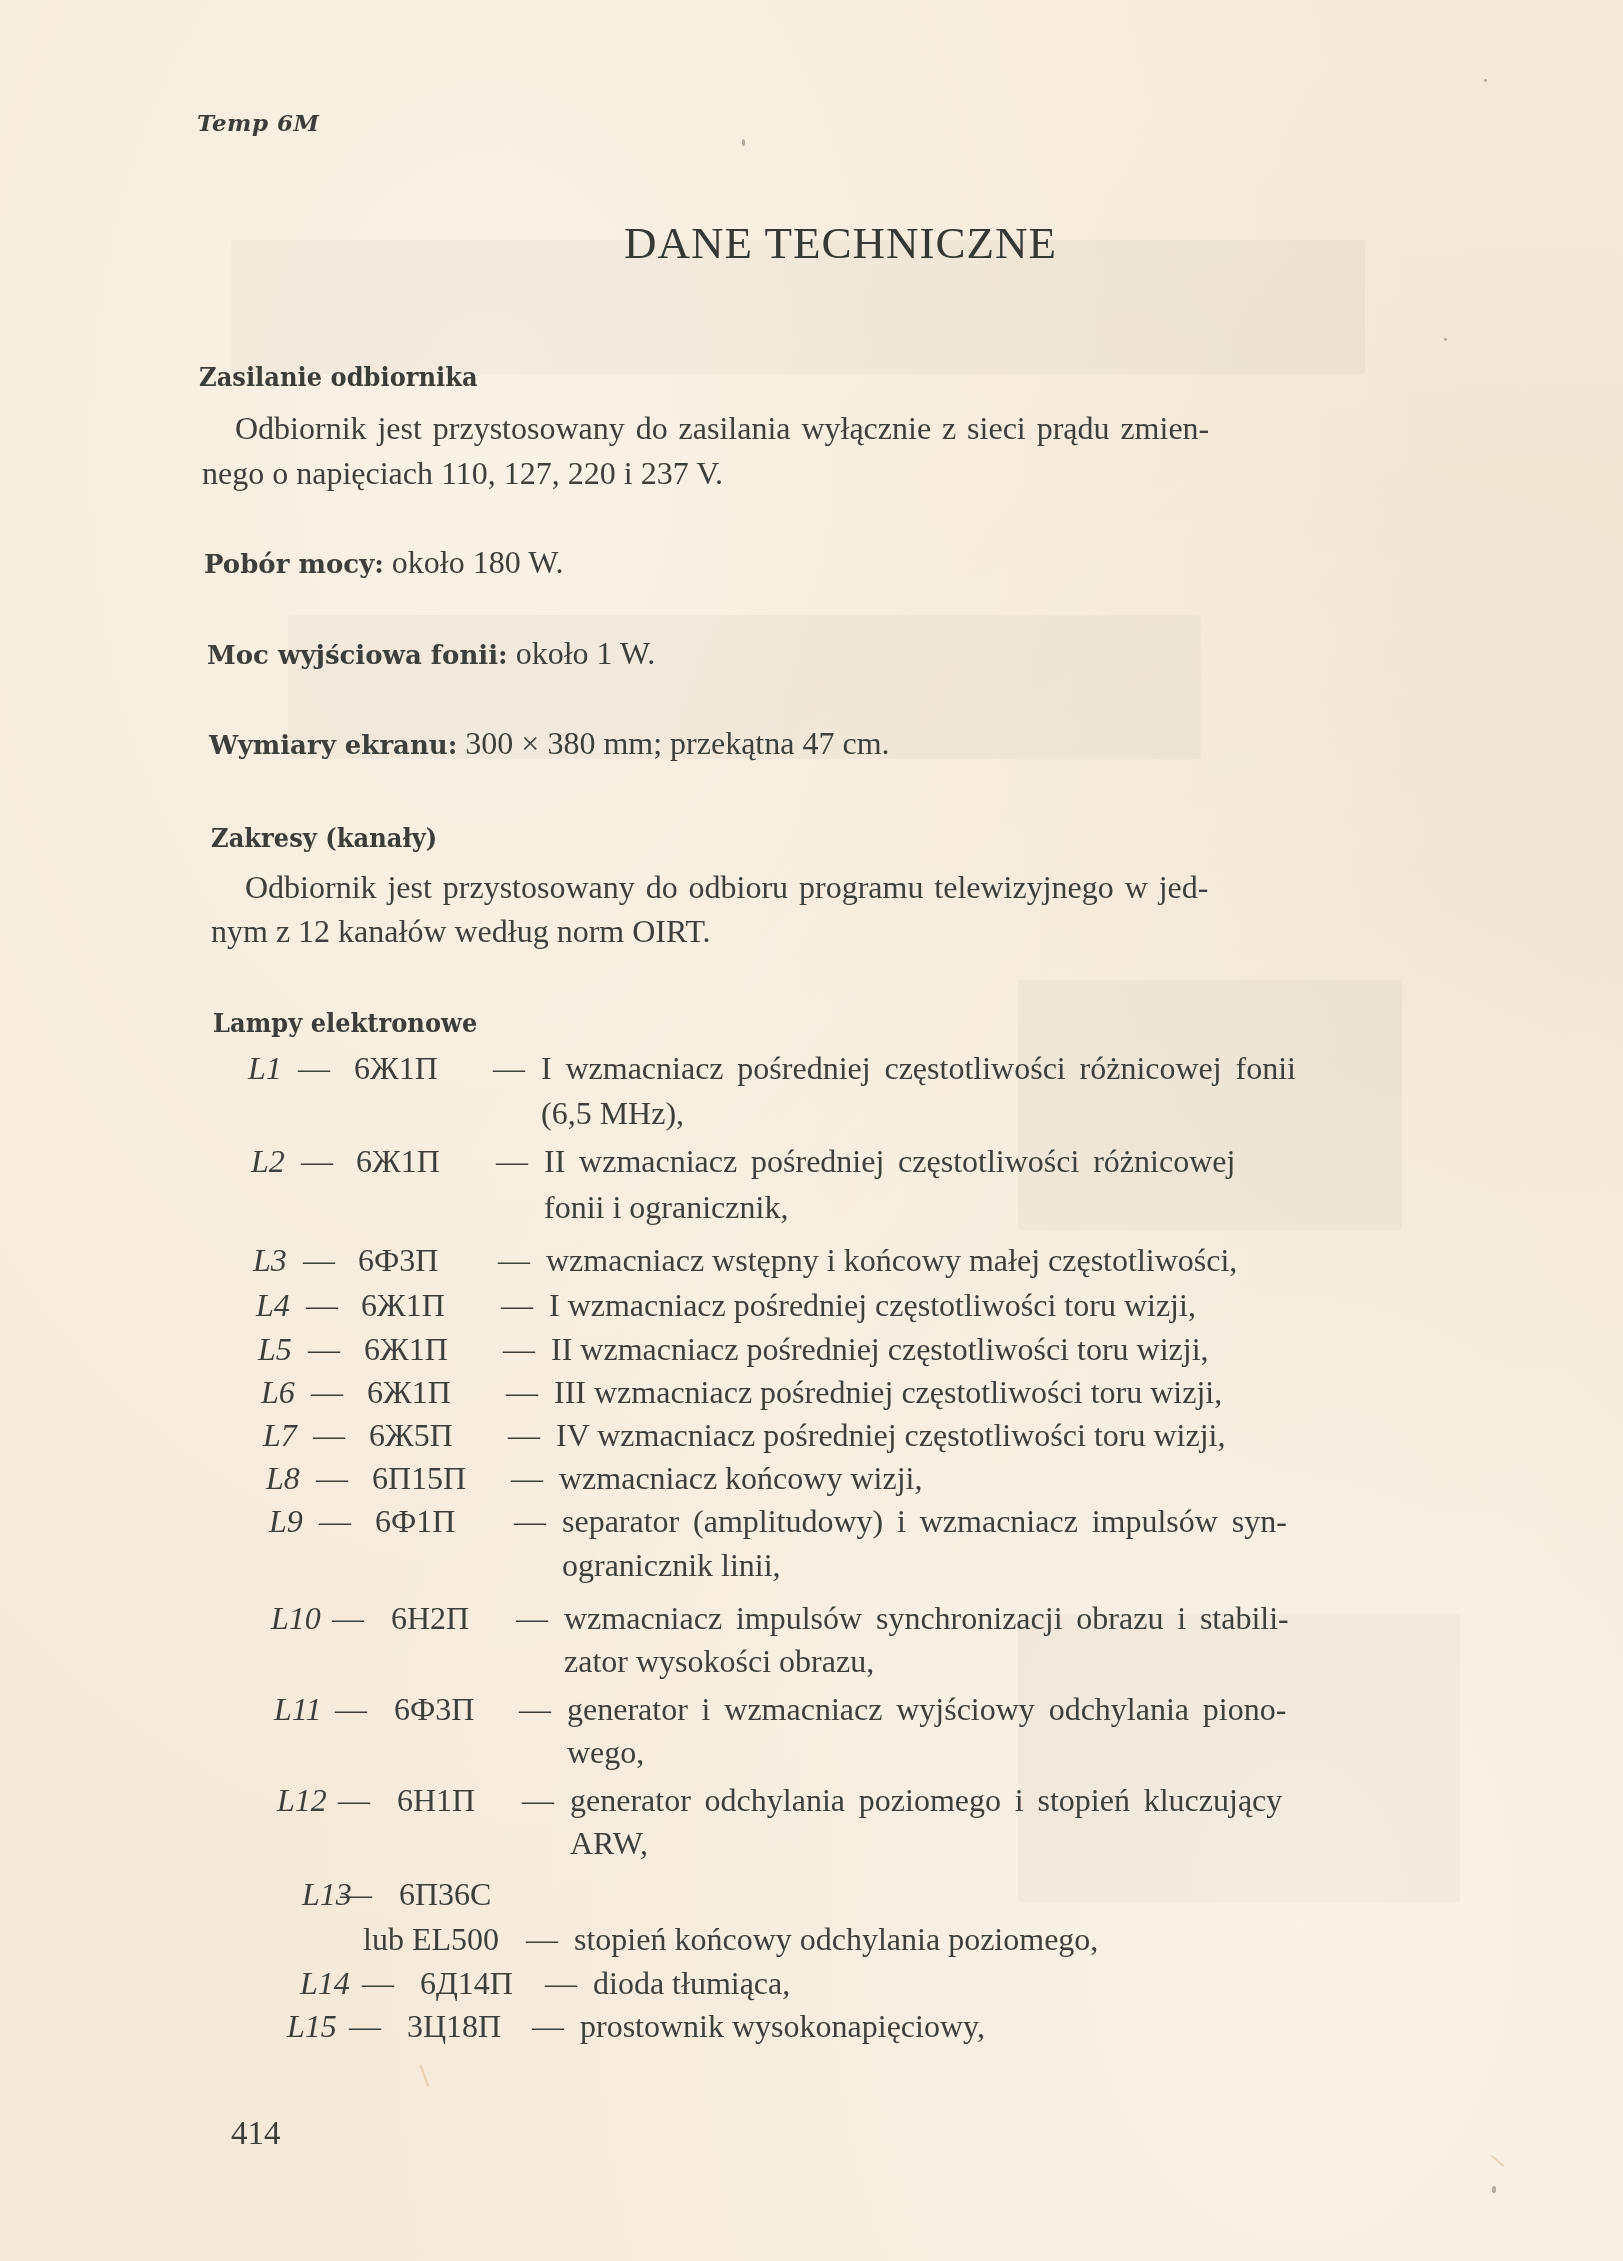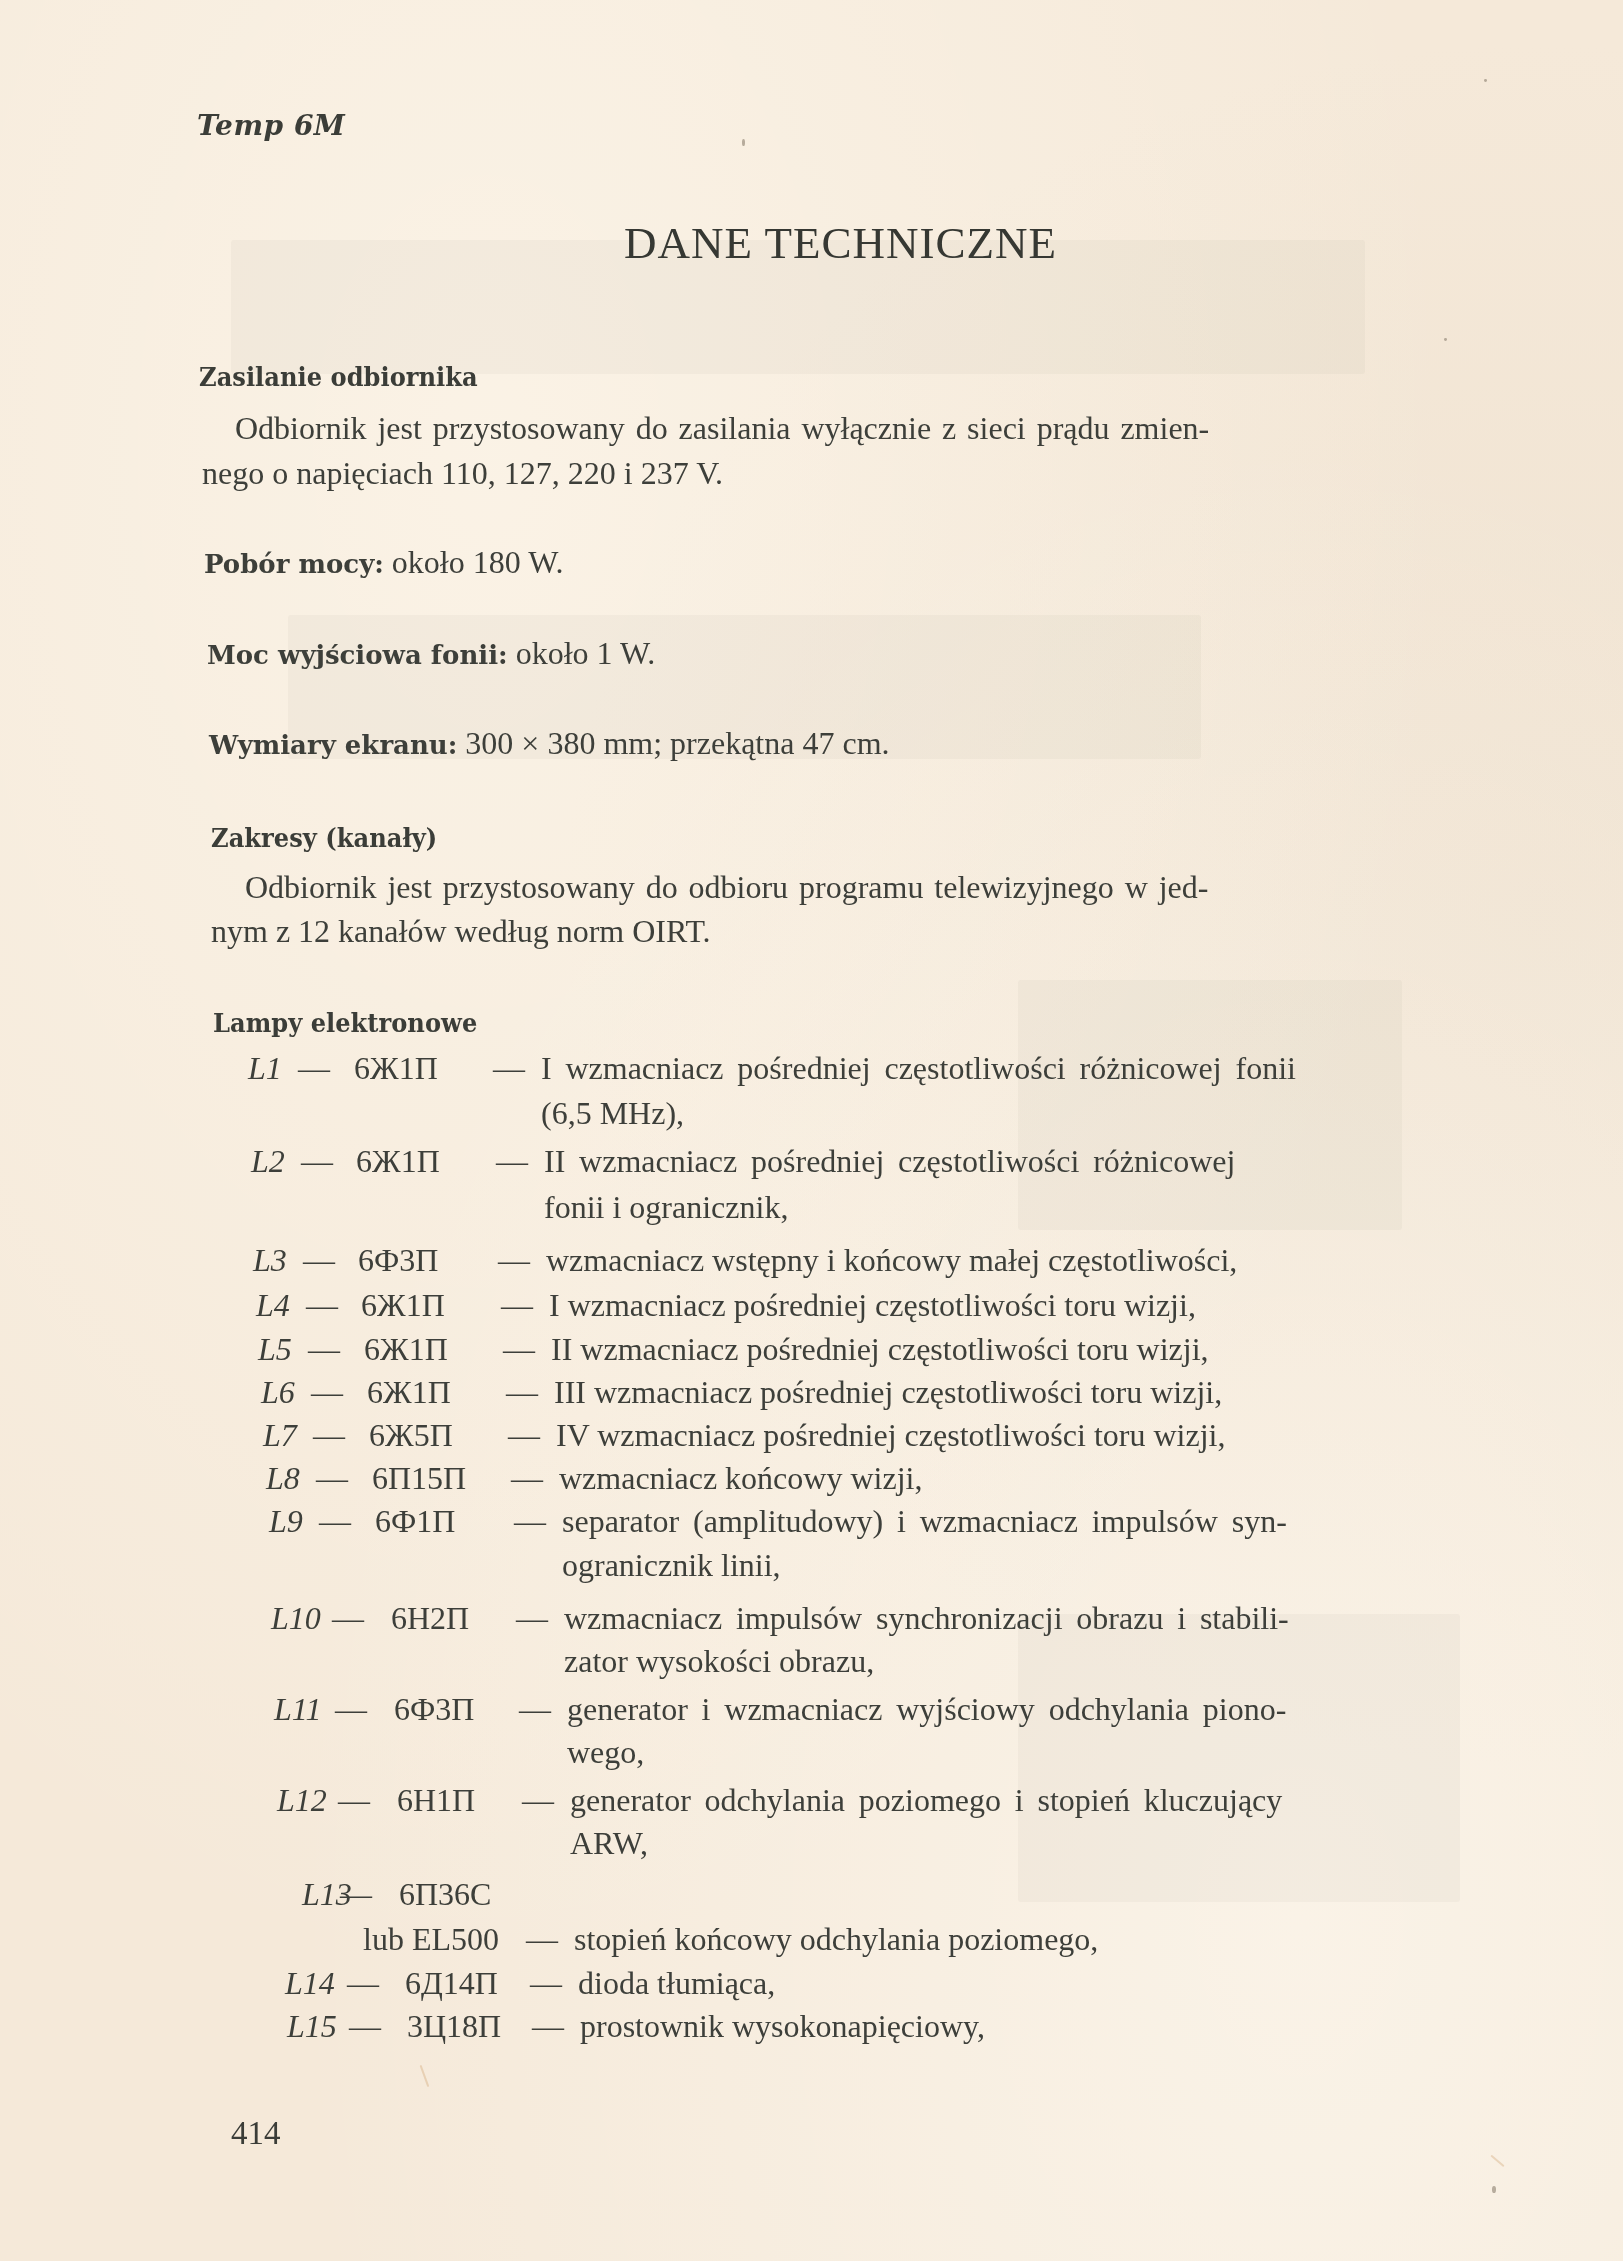--- a/index.html
+++ b/index.html
@@ -18,21 +18,21 @@
       radial-gradient(ellipse at 95% 40%, rgba(230,215,195,0.35), rgba(0,0,0,0) 45%),
       #f5e9d9;
   }
   .ghost {
     position: absolute; background: rgba(120,110,95,0.05); border-radius: 2.9px;
   }
   .abs { position: absolute; white-space: nowrap; }
   .running-head {
     left: 197px; top: 109px;
     font-family: "DejaVu Serif", serif; font-weight: bold; font-style: italic;
-    font-size: 28px; letter-spacing: 0.5px;
+    font-size: 23px; letter-spacing: 0.5px;
   }
   .title {
     left: 0; width: 1681px; text-align: center; top: 217px;
     font-family: "Liberation Serif", serif; font-size: 45px; letter-spacing: 1px;
     color: #363833;
   }
   .heading {
     font-family: "DejaVu Serif", serif; font-weight: bold; font-size: 26px;
     transform: scaleX(0.93); transform-origin: left center;
   }
@@ -193,21 +193,21 @@
       <div class="lamp-row" style="left: 0px; top: 1876px; width: 1624px; height: 38px;">
         <span class="lamp-id" style="left: 279px; margin-left: 23px;">L13</span>
         <span class="lamp-dash1" style="left: 340px;">—</span>
         <span class="lamp-tube" style="left: 399px;">6П36С</span>
       </div>
       <div class="lamp-row" style="left: 0px; top: 1921px; width: 1624px; height: 38px;">
         <span class="lamp-tube" style="left: 363px;">lub EL500</span>
         <span class="lamp-dash2" style="left: 526px;">—</span>
         <span class="lamp-desc" style="left: 574px;">stopień końcowy odchylania poziomego,</span>
       </div>
-      <div class="lamp-row" style="left: 1px; top: 1965px; width: 1604px; height: 38px;">
+      <div class="lamp-row" style="left: 16px; top: 1965px; width: 1604px; height: 38px;">
         <span class="lamp-id" style="left: 284px;">L14</span>
         <span class="lamp-dash1" style="left: 346px;">—</span>
         <span class="lamp-tube" style="left: 404px;">6Д14П</span>
         <span class="lamp-dash2" style="left: 529px;">—</span>
         <span class="lamp-desc" style="left: 577px;">dioda tłumiąca,</span>
       </div>
       <div class="lamp-row" style="left: 0px; top: 2008px; width: 1624px; height: 38px;">
         <span class="lamp-id" style="left: 287px; font-family: Liberation Serif, serif;">L15</span>
         <span class="lamp-dash1" style="left: 349px;">—</span>
         <span class="lamp-tube" style="left: 407px;">3Ц18П</span>

